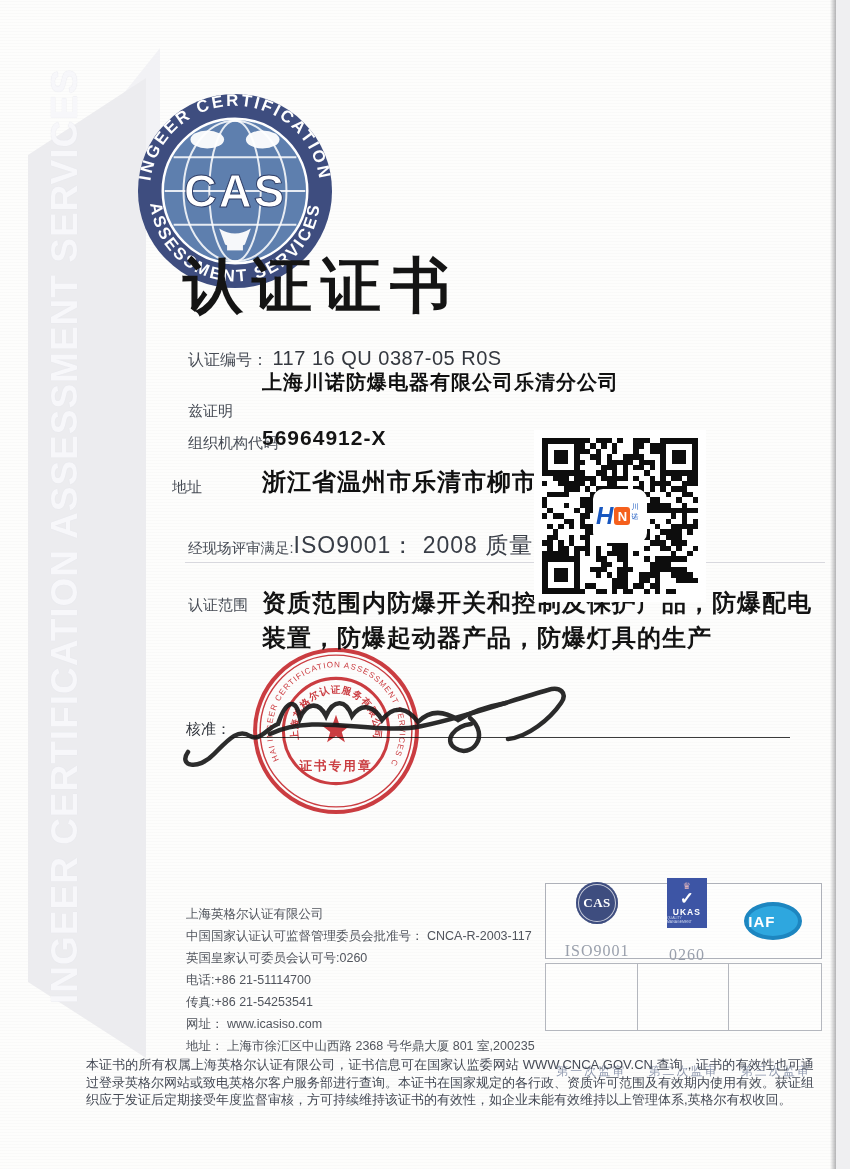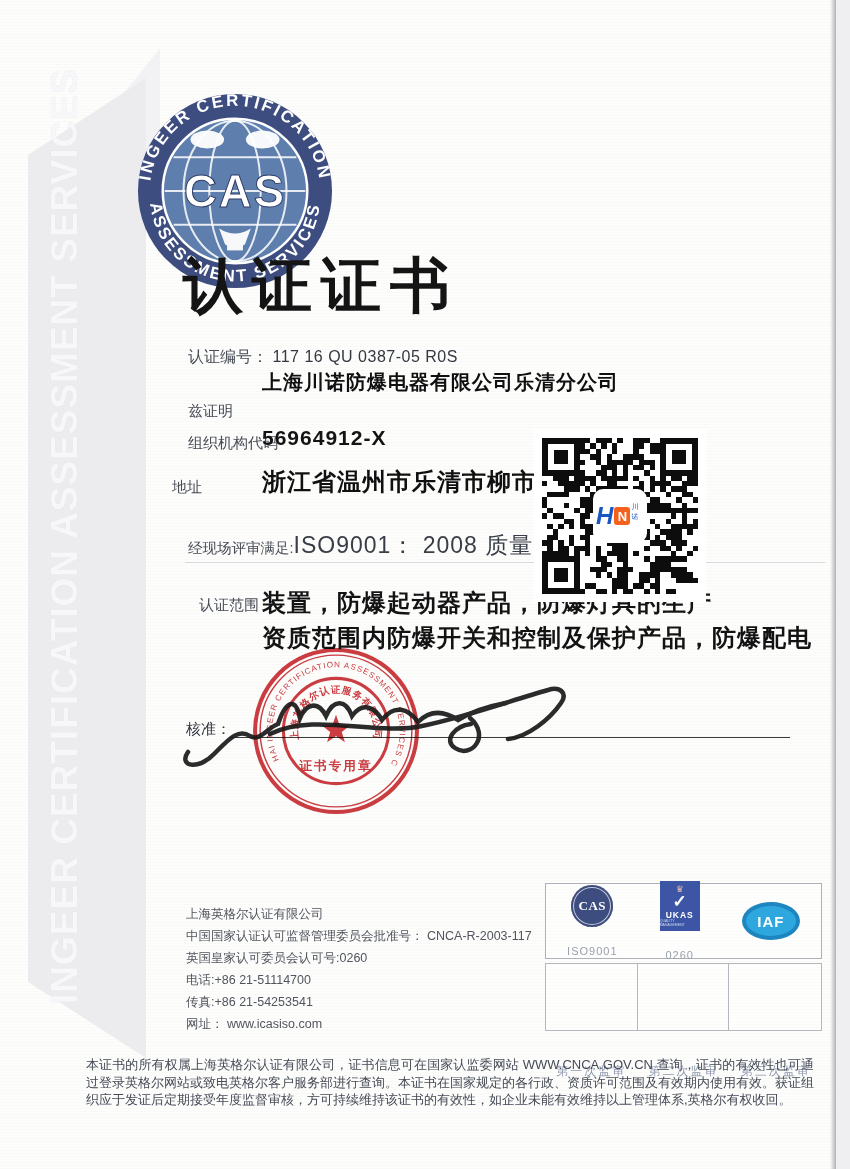--- a/index.html
+++ b/index.html
@@ -22,21 +22,21 @@
       white-space:nowrap;font-size:37px;font-weight:700;letter-spacing:1px;color:#f7f7fa;
       text-shadow:0 0 1px #dddee6;}
 
   
   .cas-logo{position:absolute;left:136px;top:92px;width:198px;height:198px;}
 
   
   .title{position:absolute;left:183px;top:246px;font-size:60px;font-weight:900;letter-spacing:9px;color:#141414;}
   .label{color:#474c55;}
   .certno{position:absolute;left:188px;top:347px;font-size:16px;color:#3c414a;}
-  .certno .val{font-size:16px;letter-spacing:.5px;color:#34383f;}
+  .certno .val{font-size:20px;letter-spacing:.5px;color:#34383f;}
   .row-label{position:absolute;font-size:15px;color:#474c55;}
   .company{position:absolute;left:262px;top:369px;font-size:20px;font-weight:800;color:#101010;letter-spacing:1px;}
   .orgcode{position:absolute;left:262px;top:426px;font-size:21px;font-weight:700;color:#141414;letter-spacing:1px;}
   .addr{position:absolute;left:262px;top:466px;font-size:24px;font-weight:700;color:#101010;letter-spacing:1px;}
   .stdrow{position:absolute;left:188px;top:530px;font-size:14.5px;color:#3f444d;}
   .stdrow .val{font-size:23px;color:#383d46;letter-spacing:1px;}
   .sep{position:absolute;left:185px;top:562px;width:640px;height:1px;background:#d8d8de;}
   .scope{position:absolute;left:262px;top:585px;font-size:24px;font-weight:700;color:#131313;line-height:35px;letter-spacing:1px;}
 
   
@@ -61,31 +61,31 @@
   .sig{position:absolute;left:170px;top:640px;width:430px;height:150px;z-index:5;}
   .approve{position:absolute;left:186px;top:720px;font-size:15px;color:#2e3239;z-index:3;}
   .approve-line{position:absolute;left:230px;top:737px;width:560px;height:1px;background:#3a3a3a;z-index:2;}
   .dates{position:absolute;left:590px;top:668px;font-size:14px;color:#3b4049;line-height:30px;z-index:6;}
 
   
   .footer{position:absolute;left:186px;top:903px;font-size:12.5px;line-height:22px;color:#51555d;}
   .badge-box{position:absolute;left:545px;top:883px;width:277px;height:76px;border:1px solid #aeb1b9;
       display:flex;align-items:center;justify-content:space-around;box-sizing:border-box;background:rgba(255,255,255,.4);}
   .badge{display:flex;flex-direction:column;align-items:center;}
-  .badge .cap{font-size:11px;color:#9aa0ac;margin-top:18px;letter-spacing:1px;}
+  .badge .cap{font-size:16px;color:#9aa0ac;margin-top:18px;letter-spacing:1px;font-family:Liberation Serif, serif;}
   .cas-mini{width:42px;height:42px;border-radius:50%;background:#3e4d7f;display:flex;align-items:center;justify-content:center;
       box-shadow:inset 0 0 0 2px #3e4d7f, inset 0 0 0 3px rgba(255,255,255,.7);}
   .cas-mini span{color:#fff;font-weight:800;font-size:13px;font-family:"Liberation Serif",serif;letter-spacing:.5px;}
   .ukas{width:40px;height:50px;background:#3d55a5;display:flex;flex-direction:column;align-items:center;justify-content:center;line-height:1;}
   .ukas .crown{font-size:9px;color:#e9b9bd;}
   .ukas .check{font-size:17px;color:#fff;font-weight:700;margin:-1px 0 0;}
   .ukas .t{font-size:8.5px;color:#fff;letter-spacing:1px;font-weight:700;margin-top:1px;}
   .ukas .tt{font-size:3.5px;color:#cdd6ee;margin-top:1px;}
   .iaf{width:58px;height:38px;border-radius:50%;background:#2ea7df;border:4px solid #1d86c0;box-sizing:border-box;
-      display:flex;align-items:center;justify-content:center;}
+      display:flex;align-items:center;justify-content:flex-start;}
   .iaf span{color:#fff;font-weight:900;font-size:15px;letter-spacing:1px;}
   .audit-grid{position:absolute;left:545px;top:963px;width:277px;height:68px;border:1px solid #b4b7be;
       box-sizing:border-box;display:grid;grid-template-columns:1fr 1fr 1fr;background:rgba(255,255,255,.35);}
   .audit-grid div{border-right:1px solid #b4b7be;}
   .audit-grid div:last-child{border-right:none;}
   .audit-labels{position:absolute;left:545px;top:1038px;width:277px;display:flex;margin-top:25px;}
   .audit-labels span{flex:1;text-align:center;font-size:12px;color:#8d97ad;letter-spacing:2px;}
 
   .fineprint{position:absolute;left:86px;top:1056px;width:728px;font-size:13px;line-height:17.5px;
       color:#454a55;text-align:justify;}
@@ -149,24 +149,24 @@
   <div class="orgcode">56964912-X</div>
 
   <div class="row-label" style="left:172px;top:478px;">地址</div>
   <div class="addr">浙江省温州市乐清市柳市镇</div>
 
   <div class="stdrow">
     <span class="label">经现场评审满足:</span><span class="val">ISO9001： 2008 质量管理</span>
   </div>
   <div class="sep"></div>
 
-  <div class="row-label" style="left:199px;top:596px;">认证范围</div>
+  <div class="row-label" style="left:188px;top:596px;">认证范围</div>
   <div class="scope">
+    <div>资质范围内防爆开关和控制及保护产品，防爆配电</div>
     <div>装置，防爆起动器产品，防爆灯具的生产</div>
-    <div>资质范围内防爆开关和控制及保护产品，防爆配电</div>
   </div>
 
   <div class="qr">
     <div class="qr-cells">
         <i class="b"></i>
         <i></i>
         <i></i>
         <i></i>
         <i class="b"></i>
         <i class="b"></i>
@@ -1052,20 +1052,21 @@
   </div>
 
 
   <div class="footer">
     <div>上海英格尔认证有限公司</div>
     <div>中国国家认证认可监督管理委员会批准号： CNCA-R-2003-117</div>
     <div>英国皇家认可委员会认可号:0260</div>
     <div>电话:+86 21-51114700</div>
     <div>传真:+86 21-54253541</div>
     <div>网址： www.icasiso.com</div>
+    <div>地址： 上海市徐汇区中山西路 2368 号华鼎大厦 801 室,200235</div>
   </div>
 
   <div class="badge-box">
     <div class="badge">
       <div class="cas-mini">
         <span>CAS</span>
       </div>
       <div class="cap">ISO9001</div>
     </div>
     <div class="badge">

